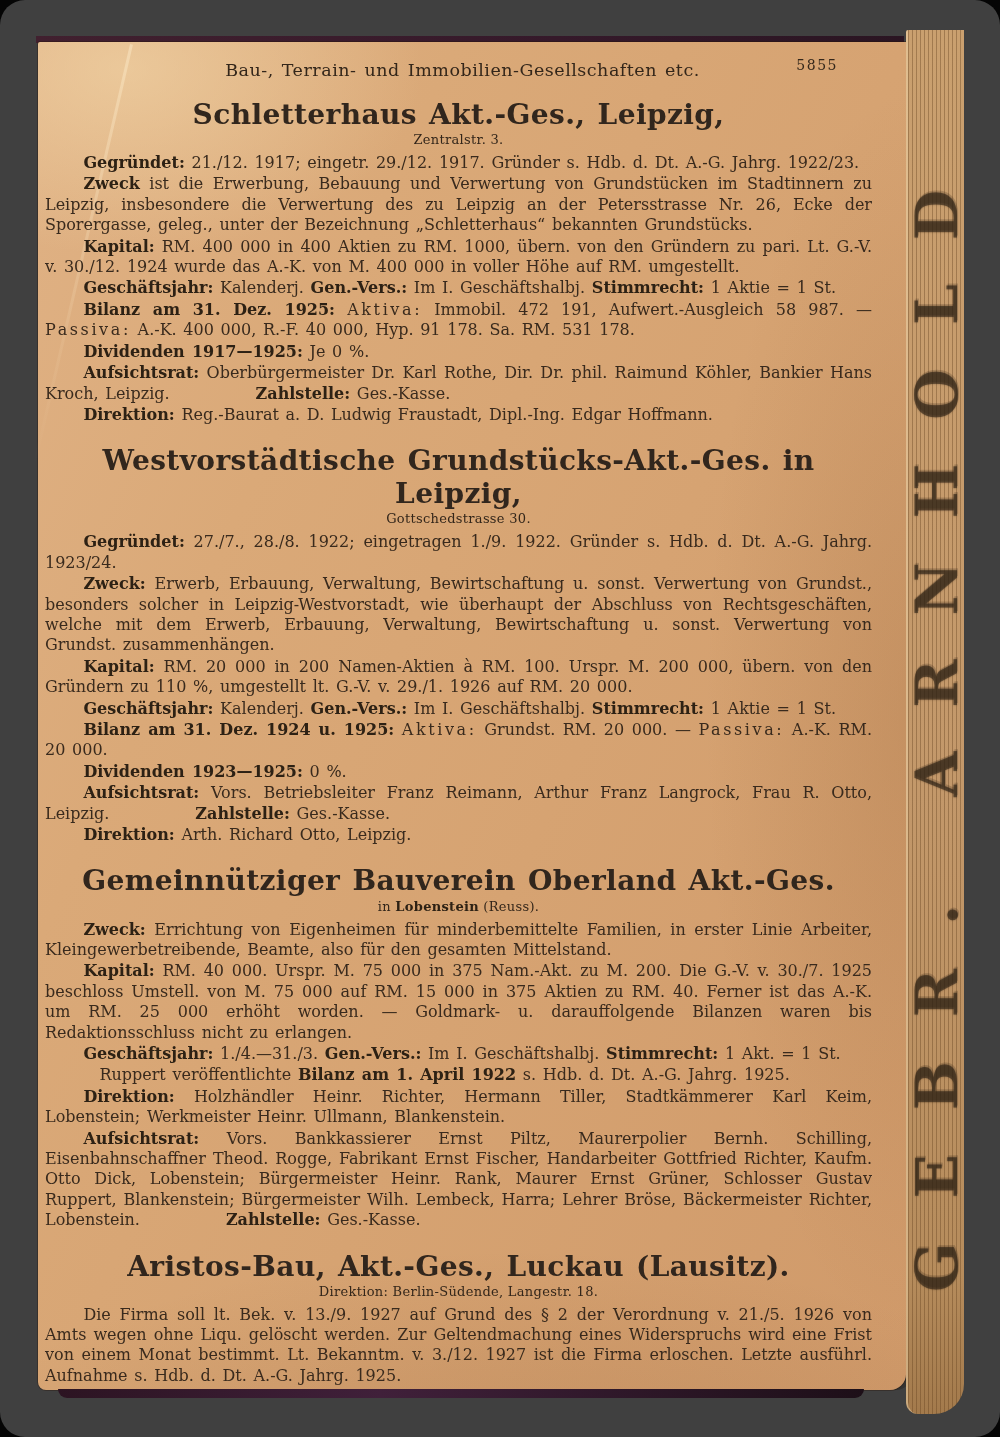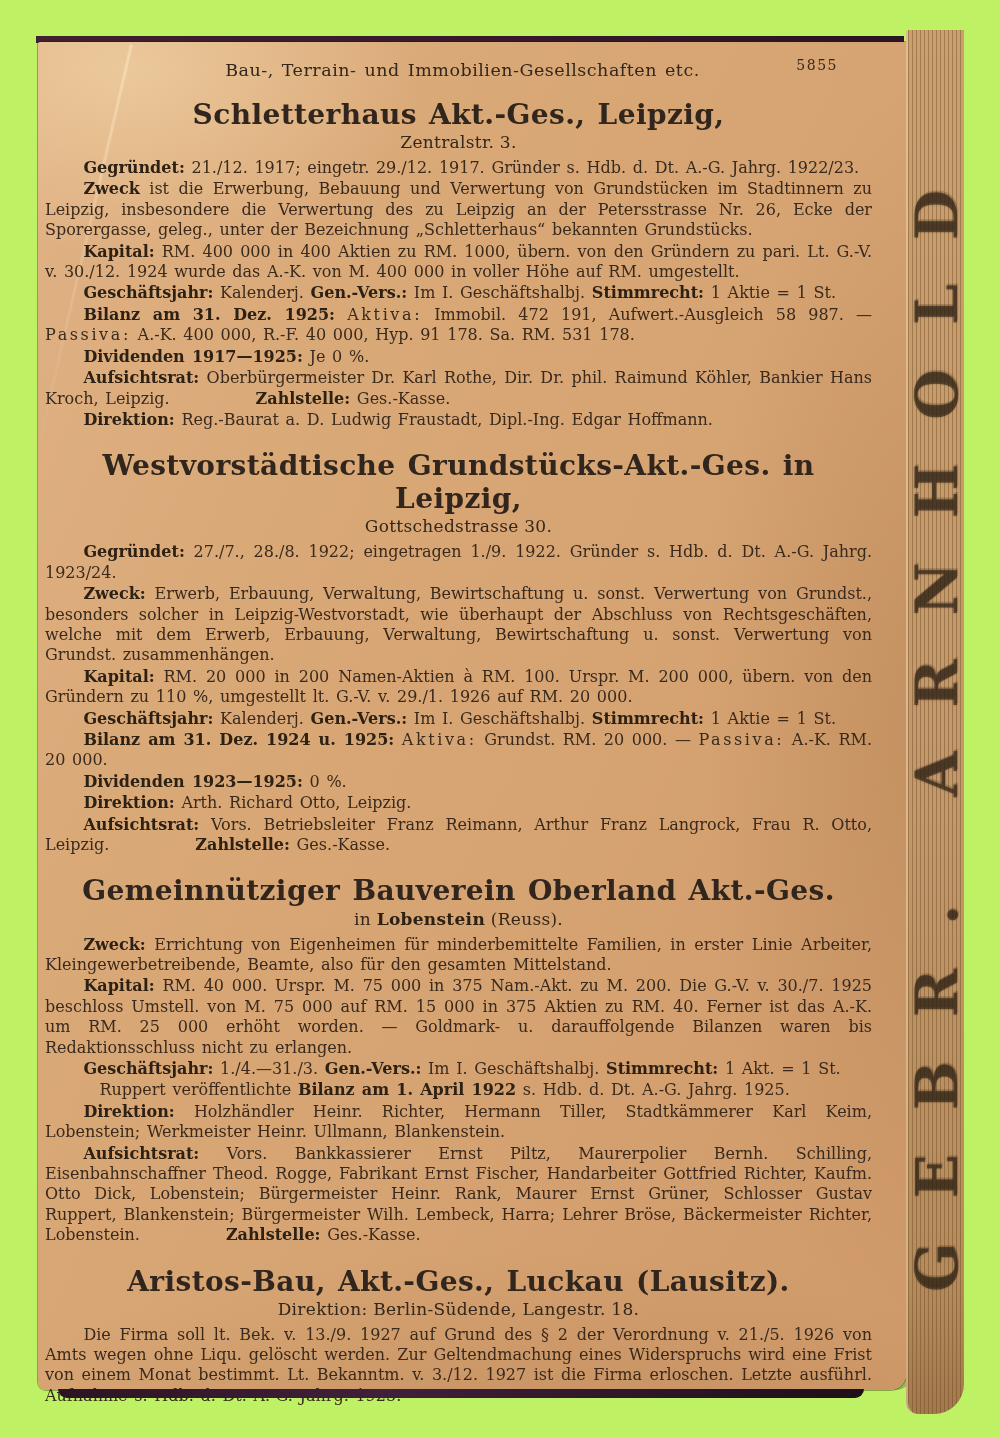--- a/index.html
+++ b/index.html
@@ -2,21 +2,21 @@
 <html><head>
 <meta charset="utf-8">
 <style>
   html, body {
     margin: 0; padding: 0;
     width: 1000px; height: 1437px;
     background: #050505;
     font-family: "DejaVu Serif", "Liberation Serif", serif;
     overflow: hidden;
   }
-  .stage { position: absolute; inset: 0; background: #bef264; overflow: hidden; }
+  .stage { position: absolute; inset: 0; background: #404040; overflow: hidden; border-radius: 25px; }
 
   
   .top-strip {
     position: absolute; left: 36px; top: 36px; width: 868px; height: 7px;
     background: linear-gradient(90deg, #41202f, #35192a 60%, #2a1522);
   }
   .bottom-strip {
     position: absolute; left: 58px; top: 1389px; width: 806px; height: 9px;
     background: linear-gradient(90deg, #2c1422, #40203a 40%, #1d0f18);
     border-radius: 0 0 10px 10px;
@@ -53,21 +53,21 @@
   .content { position: absolute; left: 7px; top: 56px; width: 835px; }
 
   .entry { margin: 0 8px 19px 0; }
   .entry-title {
     margin: 0 0 1px 0; text-align: center;
     font-size: 28px; font-weight: 700; letter-spacing: .4px; word-spacing: 2px;
     color: #31261d; line-height: 1.18;
   }
   .entry-subtitle {
     margin: 1px 0 6px 0; text-align: center;
-    font-size: 17px; color: #33261a; letter-spacing: .3px;
+    font-size: 13px; color: #33261a; letter-spacing: .3px;
   }
   .para {
     margin: 0 0 1px 0; text-align: justify; text-indent: 2.4em;
     font-size: 16px; line-height: 20.4px; word-spacing: 1.6px;
     color: #392a1d;
   }
   .para.deep { text-indent: 3.4em; }
   .b { font-weight: 700; color: #2d2114; }
   .sperr { letter-spacing: 2.6px; }
   .gap { display: inline-block; width: 86px; }
@@ -122,22 +122,22 @@
         </section>
         <section class="entry">
           <h2 class="entry-title">Westvorstädtische Grundstücks-Akt.-Ges. in Leipzig,</h2>
           <div class="entry-subtitle"><span>Gottschedstrasse 30.</span></div>
           <p class="para"><span class="b">Gegründet:</span><span> 27./7., 28./8. 1922; eingetragen 1./9. 1922.  Gründer s. Hdb. d. Dt. A.-G. Jahrg. 1923/24.</span></p>
           <p class="para"><span class="b">Zweck:</span><span> Erwerb, Erbauung, Verwaltung, Bewirtschaftung u. sonst. Verwertung von Grundst., besonders solcher in Leipzig-Westvorstadt, wie überhaupt der Abschluss von Rechtsgeschäften, welche mit dem Erwerb, Erbauung, Verwaltung, Bewirtschaftung u. sonst. Verwertung von Grundst. zusammenhängen.</span></p>
           <p class="para"><span class="b">Kapital:</span><span> RM. 20 000 in 200 Namen-Aktien à RM. 100.  Urspr. M. 200 000, übern. von den Gründern zu 110 %, umgestellt lt. G.-V. v. 29./1. 1926 auf RM. 20 000.</span></p>
           <p class="para"><span class="b">Geschäftsjahr:</span><span> Kalenderj.  </span><span class="b">Gen.-Vers.:</span><span> Im I. Geschäftshalbj.  </span><span class="b">Stimmrecht:</span><span> 1 Aktie = 1 St.</span></p>
           <p class="para"><span class="b">Bilanz am 31. Dez. 1924 u. 1925:</span><span>  </span><span class="sperr">Aktiva:</span><span> Grundst. RM. 20 000. — </span><span class="sperr">Passiva:</span><span> A.-K. RM. 20 000.</span></p>
           <p class="para"><span class="b">Dividenden 1923—1925:</span><span> 0 %.</span></p>
+          <p class="para"><span class="b">Aufsichtsrat:</span><span> Vors. Betriebsleiter Franz Reimann, Arthur Franz Langrock, Frau R. Otto, Leipzig.</span><span class="gap"></span><span class="b">Zahlstelle:</span><span> Ges.-Kasse.</span></p>
           <p class="para"><span class="b">Direktion:</span><span> Arth. Richard Otto, Leipzig.</span></p>
-          <p class="para"><span class="b">Aufsichtsrat:</span><span> Vors. Betriebsleiter Franz Reimann, Arthur Franz Langrock, Frau R. Otto, Leipzig.</span><span class="gap"></span><span class="b">Zahlstelle:</span><span> Ges.-Kasse.</span></p>
         </section>
         <section class="entry">
           <h2 class="entry-title">Gemeinnütziger Bauverein Oberland Akt.-Ges.</h2>
           <div class="entry-subtitle"><span>in </span><span class="b">Lobenstein</span><span> (Reuss).</span></div>
           <p class="para"><span class="b">Zweck:</span><span> Errichtung von Eigenheimen für minderbemittelte Familien, in erster Linie Arbeiter, Kleingewerbetreibende, Beamte, also für den gesamten Mittelstand.</span></p>
           <p class="para"><span class="b">Kapital:</span><span> RM. 40 000.  Urspr. M. 75 000 in 375 Nam.-Akt. zu M. 200.  Die G.-V. v. 30./7. 1925 beschloss Umstell. von M. 75 000 auf RM. 15 000 in 375 Aktien zu RM. 40. Ferner ist das A.-K. um RM. 25 000 erhöht worden. — Goldmark- u. darauffolgende Bilanzen waren bis Redaktionsschluss nicht zu erlangen.</span></p>
           <p class="para"><span class="b">Geschäftsjahr:</span><span> 1./4.—31./3.  </span><span class="b">Gen.-Vers.:</span><span> Im I. Geschäftshalbj.  </span><span class="b">Stimmrecht:</span><span> 1 Akt. = 1 St.</span></p>
           <p class="para deep"><span>Ruppert veröffentlichte </span><span class="b">Bilanz am 1. April 1922</span><span> s. Hdb. d. Dt. A.-G. Jahrg. 1925.</span></p>
           <p class="para"><span class="b">Direktion:</span><span> Holzhändler Heinr. Richter, Hermann Tiller, Stadtkämmerer Karl Keim, Lobenstein; Werkmeister Heinr. Ullmann, Blankenstein.</span></p>
           <p class="para"><span class="b">Aufsichtsrat:</span><span> Vors. Bankkassierer Ernst Piltz, Maurerpolier Bernh. Schilling, Eisenbahnschaffner Theod. Rogge, Fabrikant Ernst Fischer, Handarbeiter Gottfried Richter, Kaufm. Otto Dick, Lobenstein; Bürgermeister Heinr. Rank, Maurer Ernst Grüner, Schlosser Gustav Ruppert, Blankenstein; Bürgermeister Wilh. Lembeck, Harra; Lehrer Bröse, Bäckermeister Richter, Lobenstein.</span><span class="gap"></span><span class="b">Zahlstelle:</span><span> Ges.-Kasse.</span></p>

